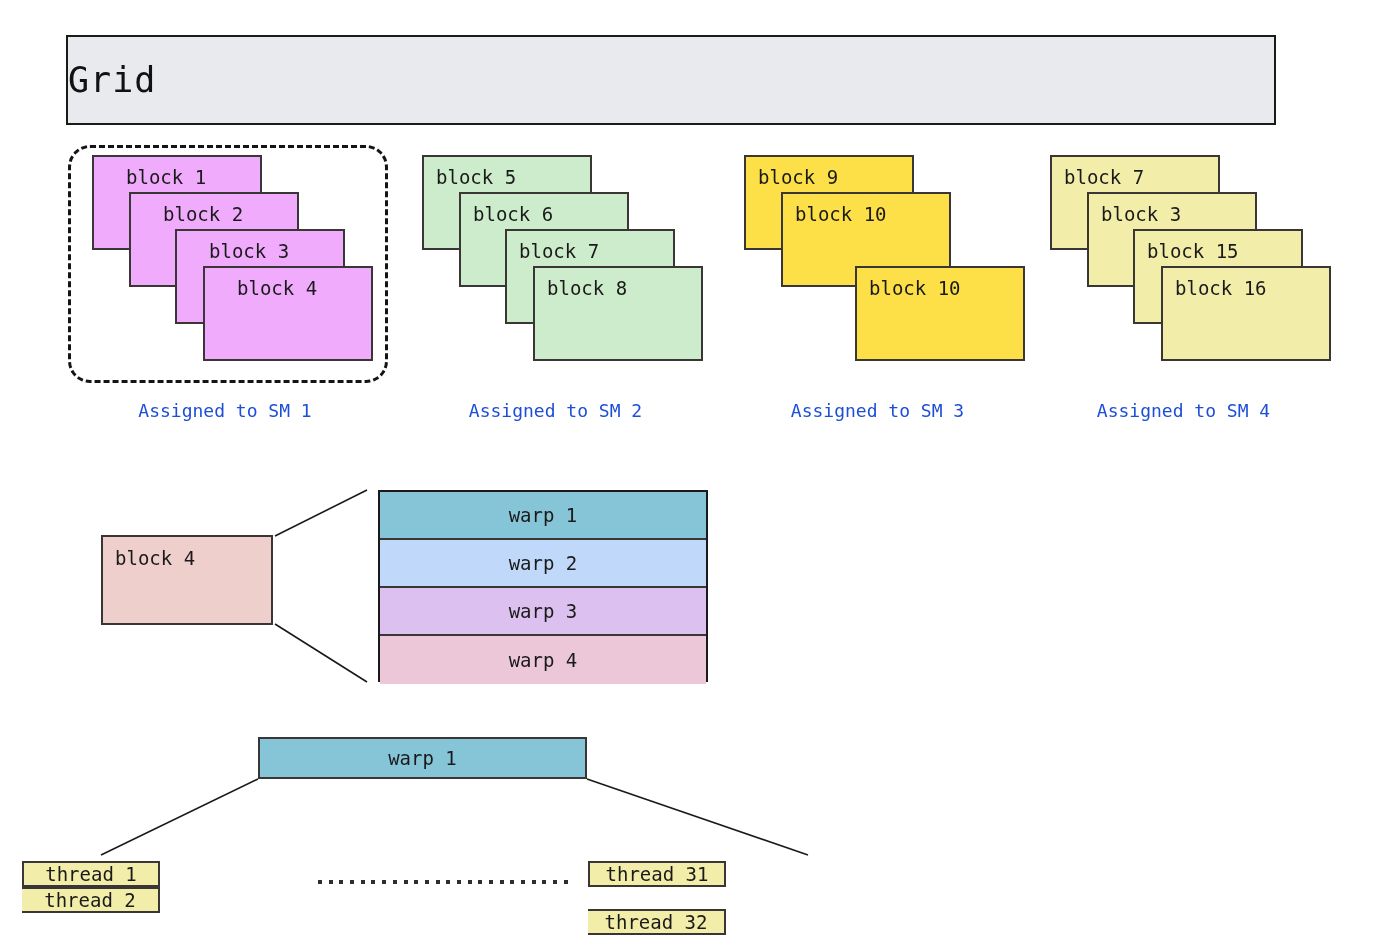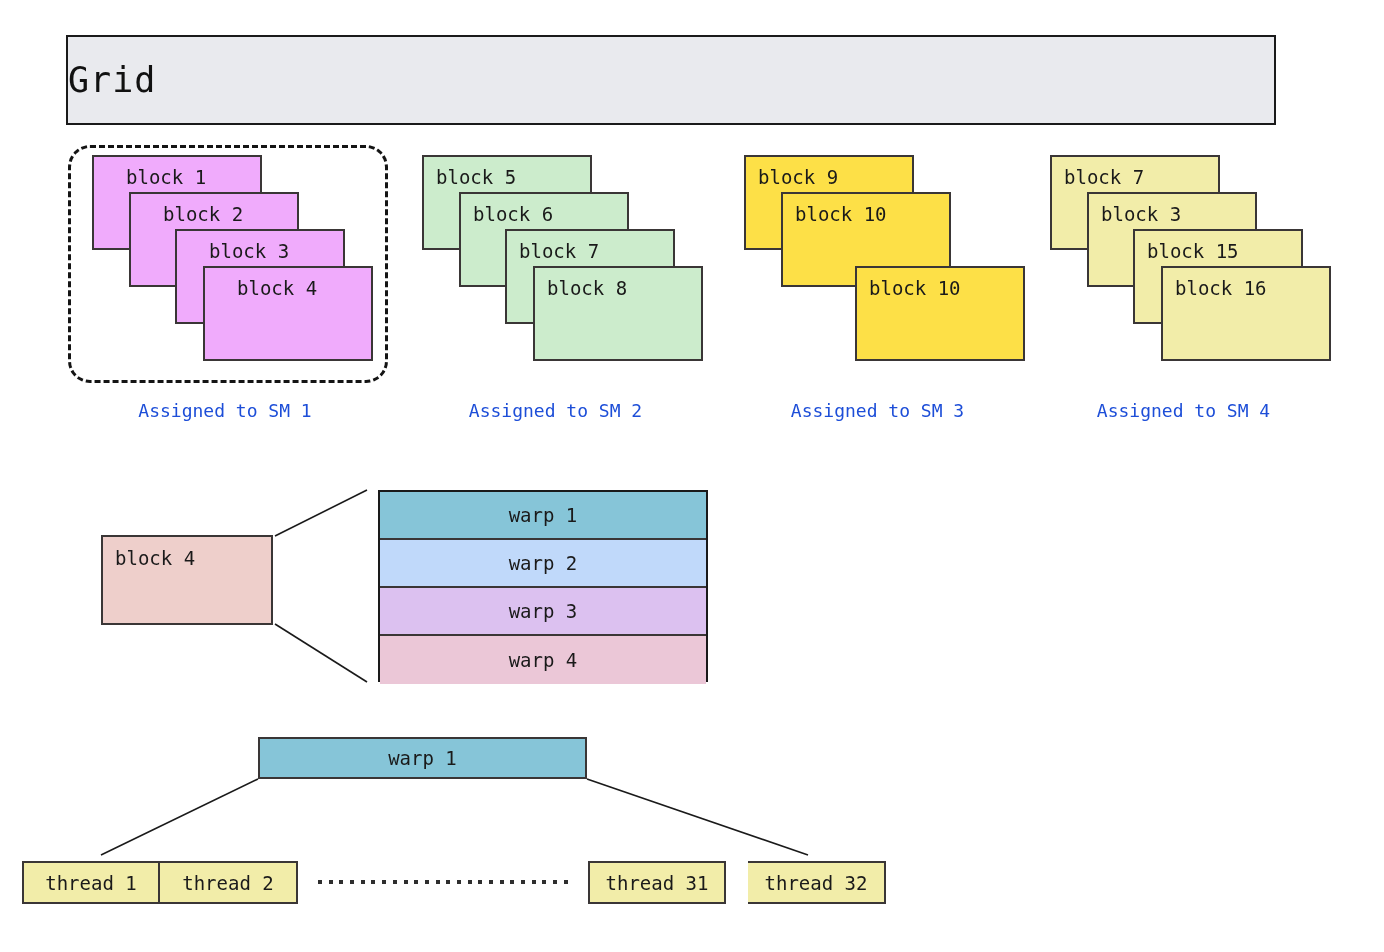--- a/index.html
+++ b/index.html
@@ -147,20 +147,21 @@
     align-items: center;
     justify-content: center;
     font-size: 19px;
   }
 
   .thread-group {
     position: absolute;
     top: 861px;
     height: 28px;
     display: flex;
+    flex-direction: column;
   }
   .thread-group.left  { left: 22px; }
   .thread-group.right { left: 588px; gap: 22px; }
 
   .thread-box {
     width: 138px;
     height: 43px;
     background: #f2eda9;
     border: 2px solid #3a3636;
     box-sizing: border-box;

